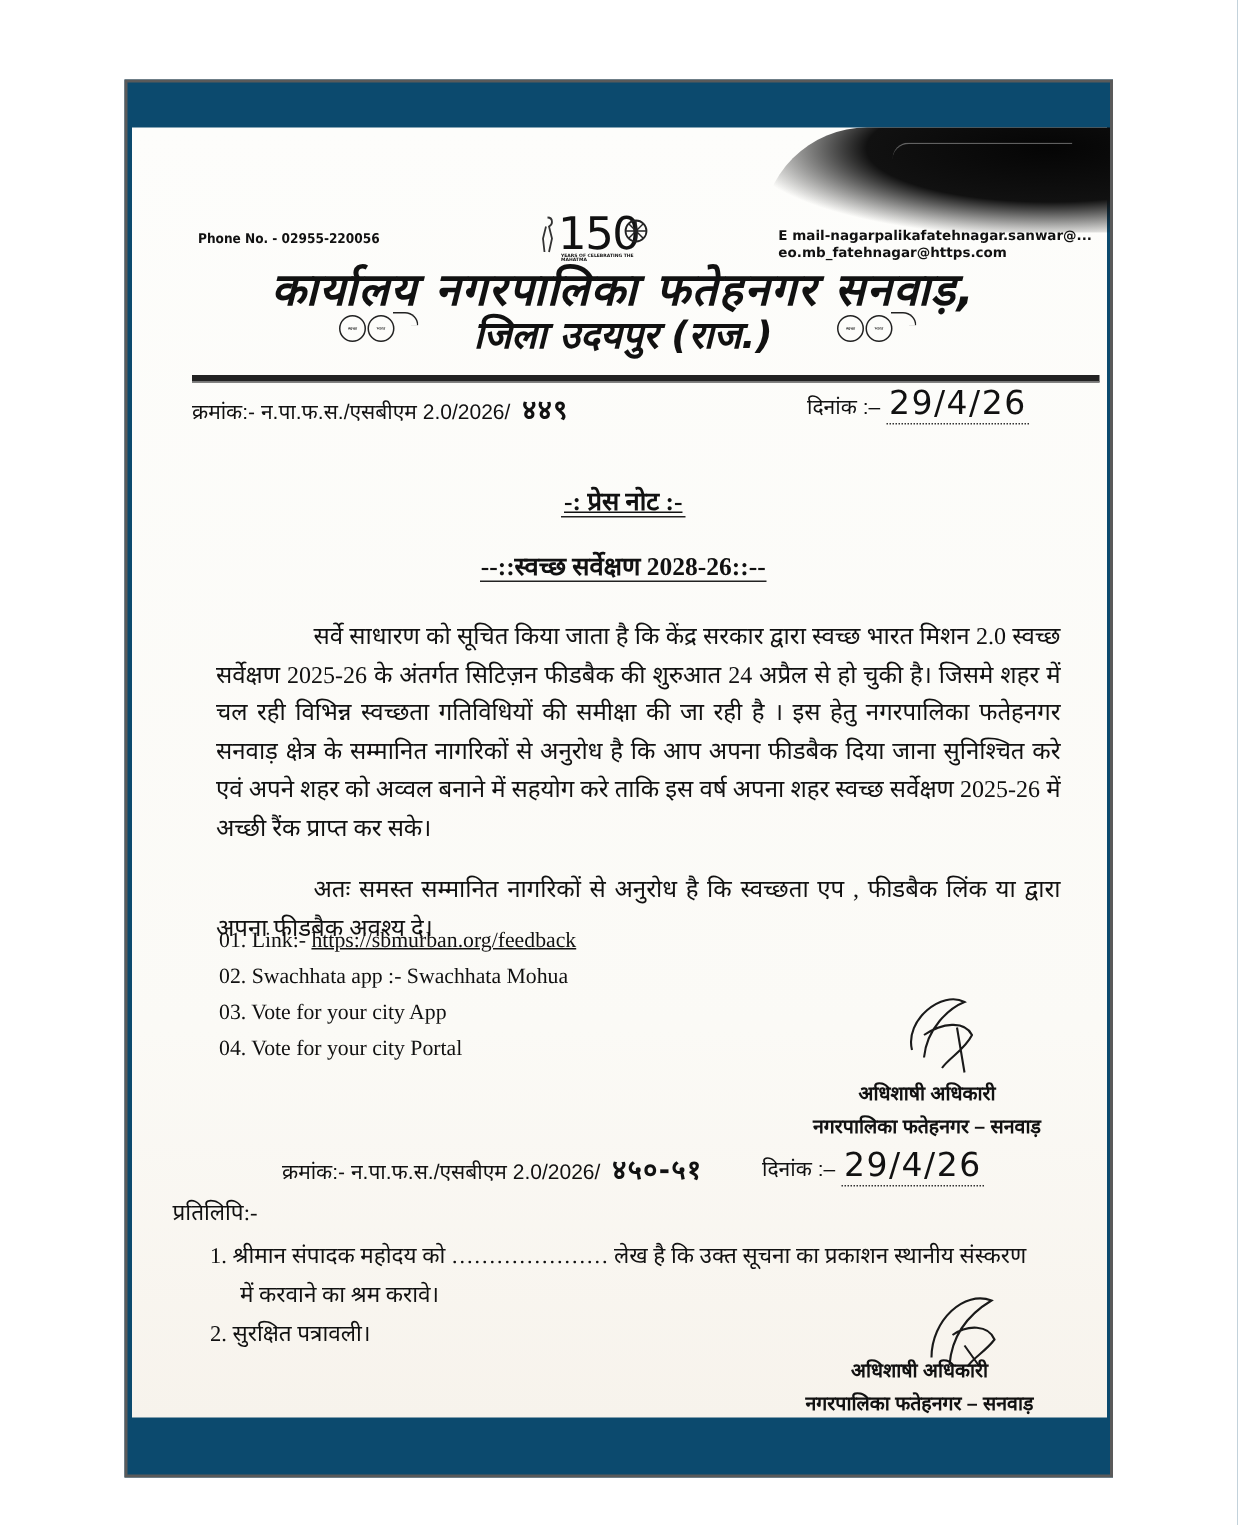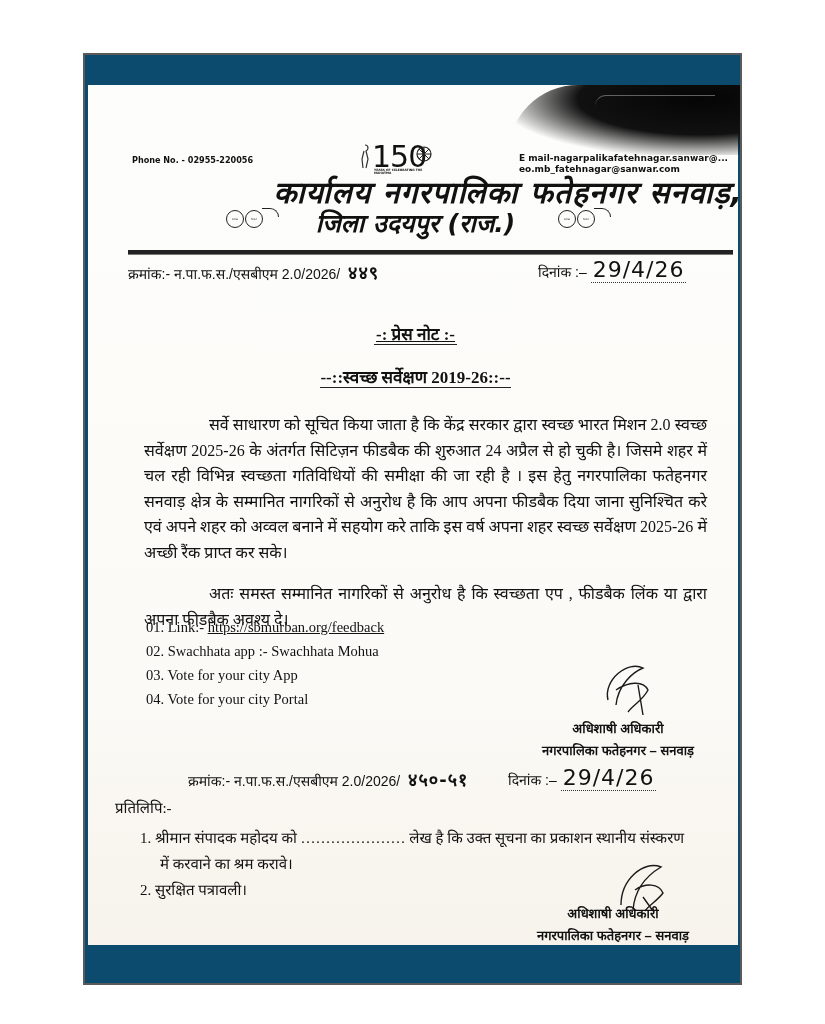--- a/index.html
+++ b/index.html
@@ -13,21 +13,21 @@
             background: radial-gradient(ellipse at 80% 20%, #050505 0%, #111 45%, rgba(20,20,20,0.0) 75%);
             border-top-left-radius: 80px; }
   .shadow-line { position: absolute; right: 25px; top: 40px; width: 120px; height: 10px;
                  border-top: 1px solid #9a9a9a; border-radius: 60px 0 0 0; opacity: .6; }
   .abs { position: absolute; }
   .phone { left: 44px; top: 70px; font: bold 9px "DejaVu Sans Condensed","DejaVu Sans",sans-serif; }
   .email { right: 10px; top: 68px; font: bold 9px "DejaVu Sans",sans-serif; text-align: left; line-height: 11px; }
   .logo150 { left: 270px; top: 58px; width: 75px; height: 28px; }
   .logo150 .num { position:absolute; left:14px; top:-4px; font: 30px "DejaVu Sans",sans-serif; letter-spacing:-1px; }
   .logo150 .small { position:absolute; left:16px; top:26px; font: bold 3px "DejaVu Sans",sans-serif; line-height:3px; }
-  .title1 { left: 0; width: 655px; top: 86px; text-align: right;
+  .title1 { left: 0; width: 655px; top: 86px; text-align: center;
             font: italic bold 30px "DejaVu Sans",sans-serif; letter-spacing: 1px; }
   .title2 { left: 0; width: 655px; top: 120px; text-align: center;
             font: italic bold 25px "DejaVu Sans",sans-serif; }
   .spect { position:absolute; width: 52px; height: 22px; }
   .spect .l, .spect .r { position:absolute; top:2px; width:16px; height:16px; border:1.5px solid #222; border-radius:50%; font: 3px sans-serif; text-align:center; line-height:16px; }
   .spect .l { left:0; } .spect .r { left:19px; }
   .spect .arm { position:absolute; left:36px; top:0; width:16px; height:8px; border-top:1.5px solid #222; border-right:1.5px solid #222; border-radius: 0 10px 0 0; }
   .address { left: 0; width: 655px; top: 152px; text-align: center;
              font: 9.5px "DejaVu Sans Condensed","DejaVu Sans",sans-serif; }
   .rule { left: 40px; width: 605px; top: 165px; height: 4px; background: #222; border-bottom: 1px solid #777; }
@@ -74,21 +74,21 @@
             <line x1="9" y1="2" x2="9" y2="16"></line>
             <line x1="2" y1="9" x2="16" y2="9"></line>
             <line x1="4" y1="4" x2="14" y2="14"></line>
             <line x1="14" y1="4" x2="4" y2="14"></line>
           </g>
       </svg>
     </div>
 
     <div class="abs email">
       <div>E mail-nagarpalikafatehnagar.sanwar@...</div>
-      <div>eo.mb_fatehnagar@sanwar.com</div>
+      <div>eo.mb_fatehnagar@https.com</div>
     </div>
 
     <div class="abs title1">कार्यालय नगरपालिका फतेहनगर सनवाड़,</div>
 
     <div class="spect" style="left:138px; top:123px;">
       <span class="l">स्वच्छ</span>
       <span class="r">भारत</span>
       <span class="arm"></span>
     </div>
     <div class="abs title2">जिला उदयपुर (राज.)</div>
@@ -106,21 +106,21 @@
     </div>
     <div class="abs date1">
       <span>दिनांक :–</span>
       <span class="date-val hand">29/4/26</span>
     </div>
 
     <div class="abs press">
       <span>-: प्रेस नोट :-</span>
     </div>
     <div class="abs subject">
-      <span>--::स्वच्छ सर्वेक्षण 2019-26::--</span>
+      <span>--::स्वच्छ सर्वेक्षण 2028-26::--</span>
     </div>
 
     <div class="abs body" style="top:311px;">
       <p>सर्वे साधारण को सूचित किया जाता है कि केंद्र सरकार द्वारा स्वच्छ भारत मिशन 2.0 स्वच्छ सर्वेक्षण 2025-26 के अंतर्गत सिटिज़न फीडबैक की शुरुआत 24 अप्रैल से हो चुकी है। जिसमे शहर में चल रही विभिन्न स्वच्छता गतिविधियों की समीक्षा की जा रही है । इस हेतु नगरपालिका फतेहनगर सनवाड़ क्षेत्र के सम्मानित नागरिकों से अनुरोध है कि आप अपना फीडबैक दिया जाना सुनिश्चित करे एवं अपने शहर को अव्वल बनाने में सहयोग करे ताकि इस वर्ष अपना शहर स्वच्छ सर्वेक्षण 2025-26 में अच्छी रैंक प्राप्त कर सके।</p>
       <p>अतः समस्त सम्मानित नागरिकों से अनुरोध है कि स्वच्छता एप , फीडबैक लिंक या द्वारा अपना फीडबैक अवश्य दे।</p>
     </div>
 
     <div class="abs links">
       <div><span>01. Link:- </span><a>https://sbmurban.org/feedback</a></div>
       <div><span>02. </span><span>Swachhata app :- Swachhata Mohua</span></div>

